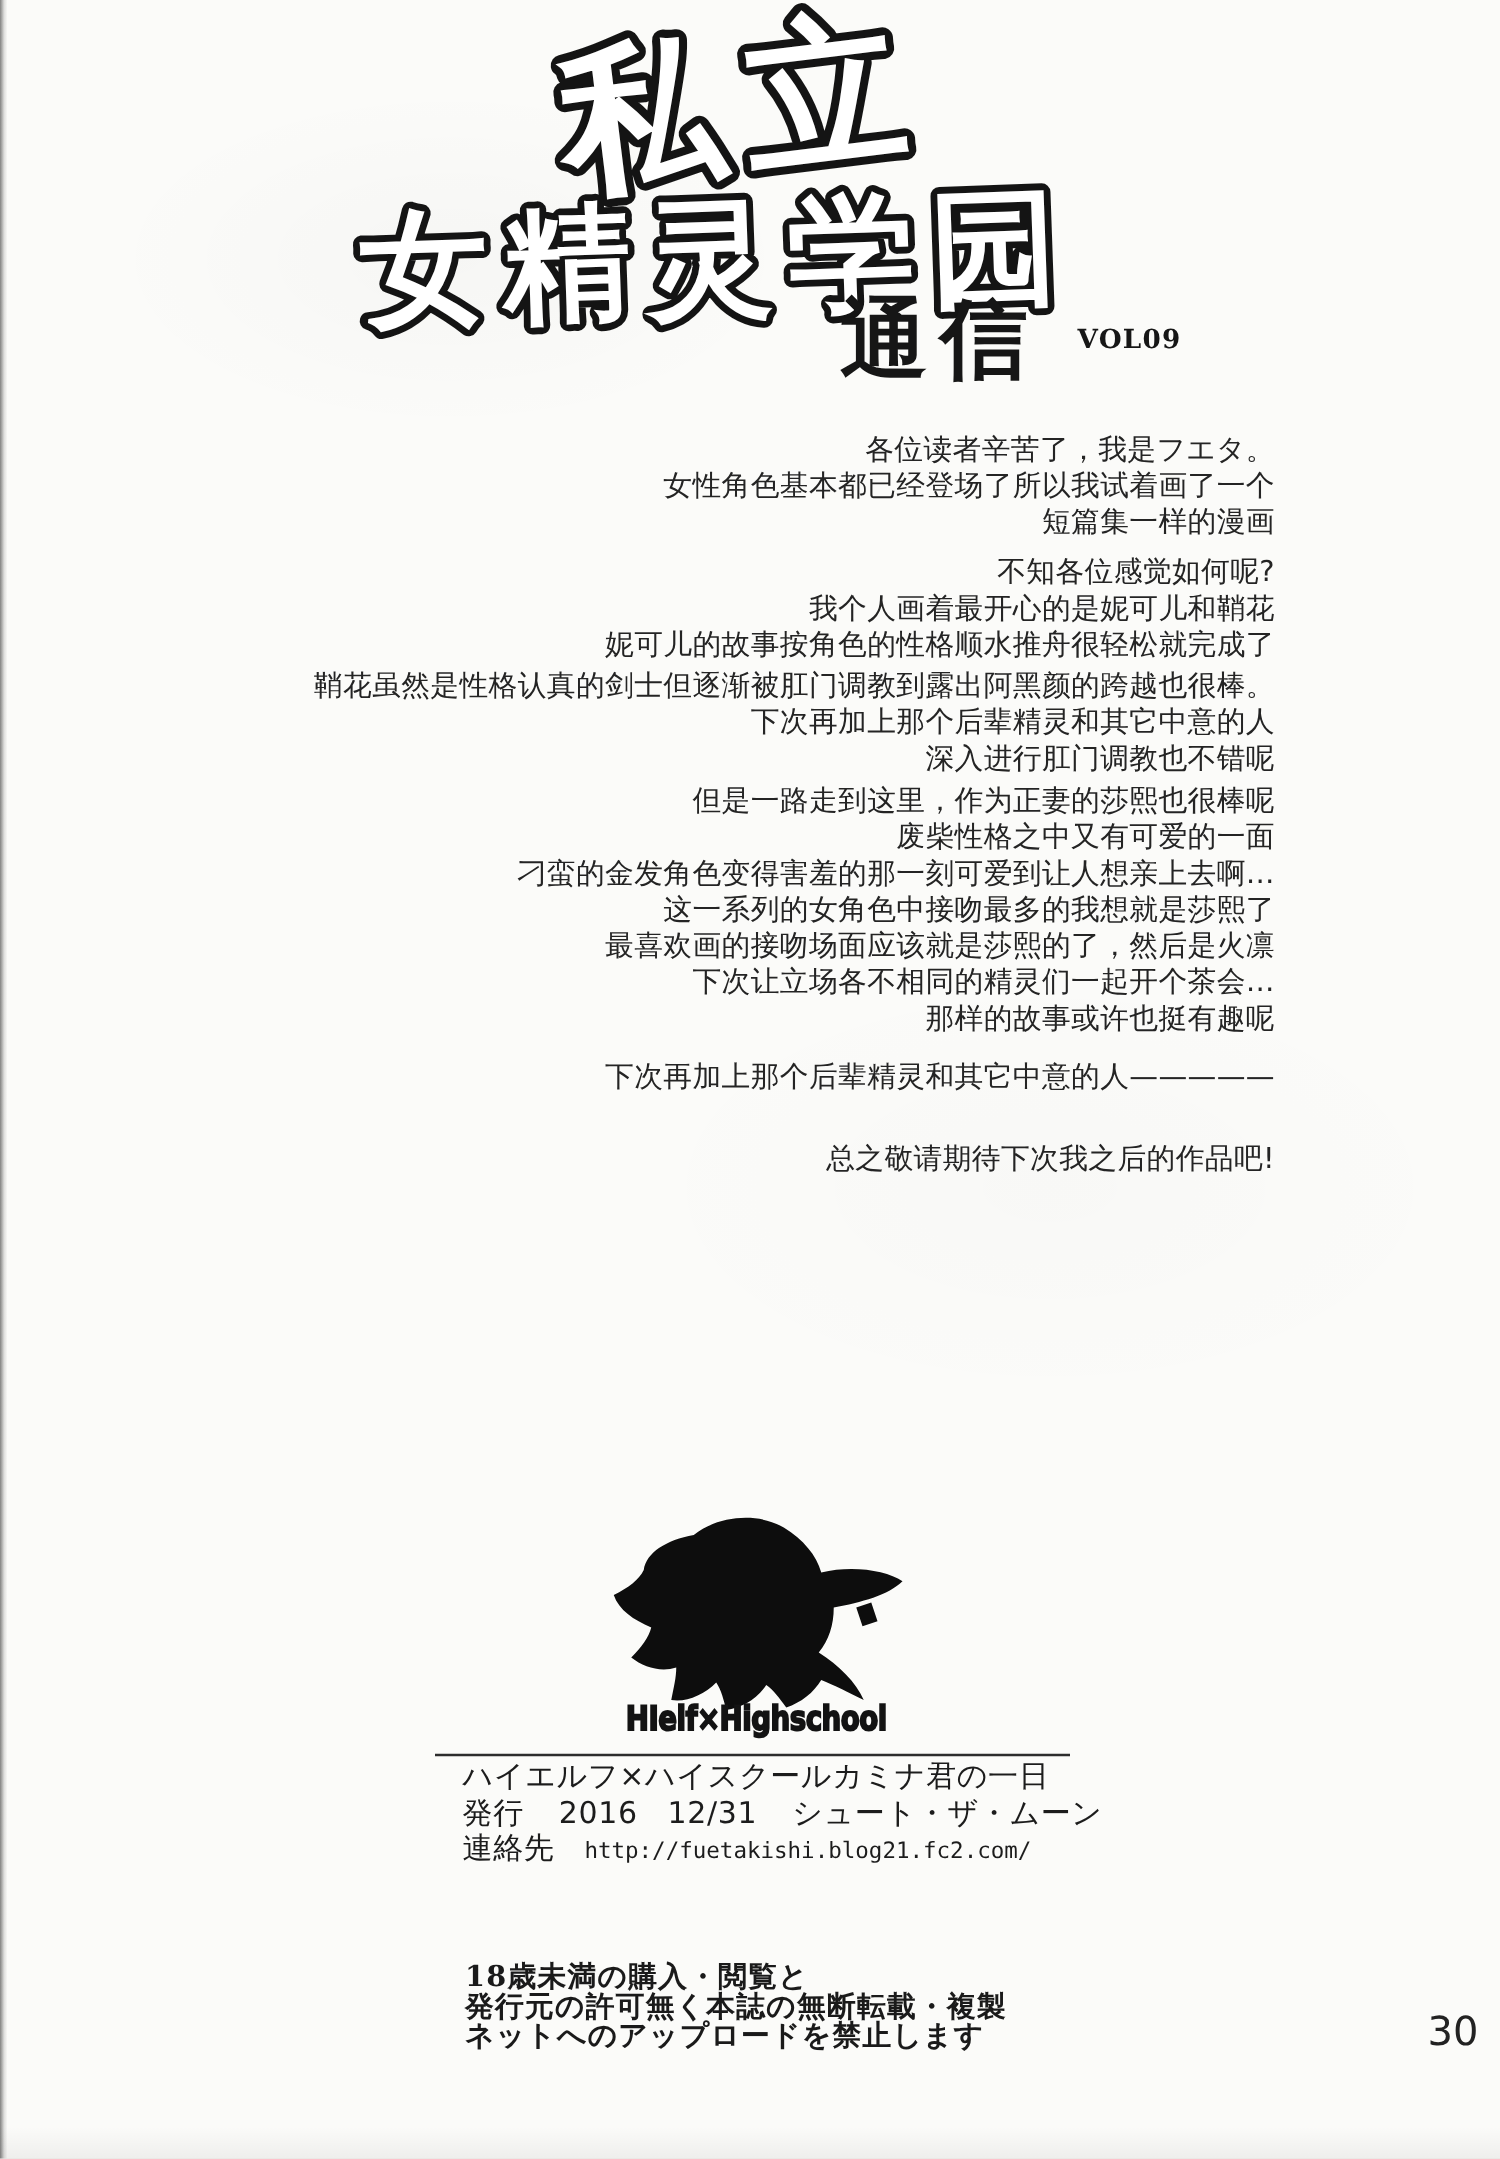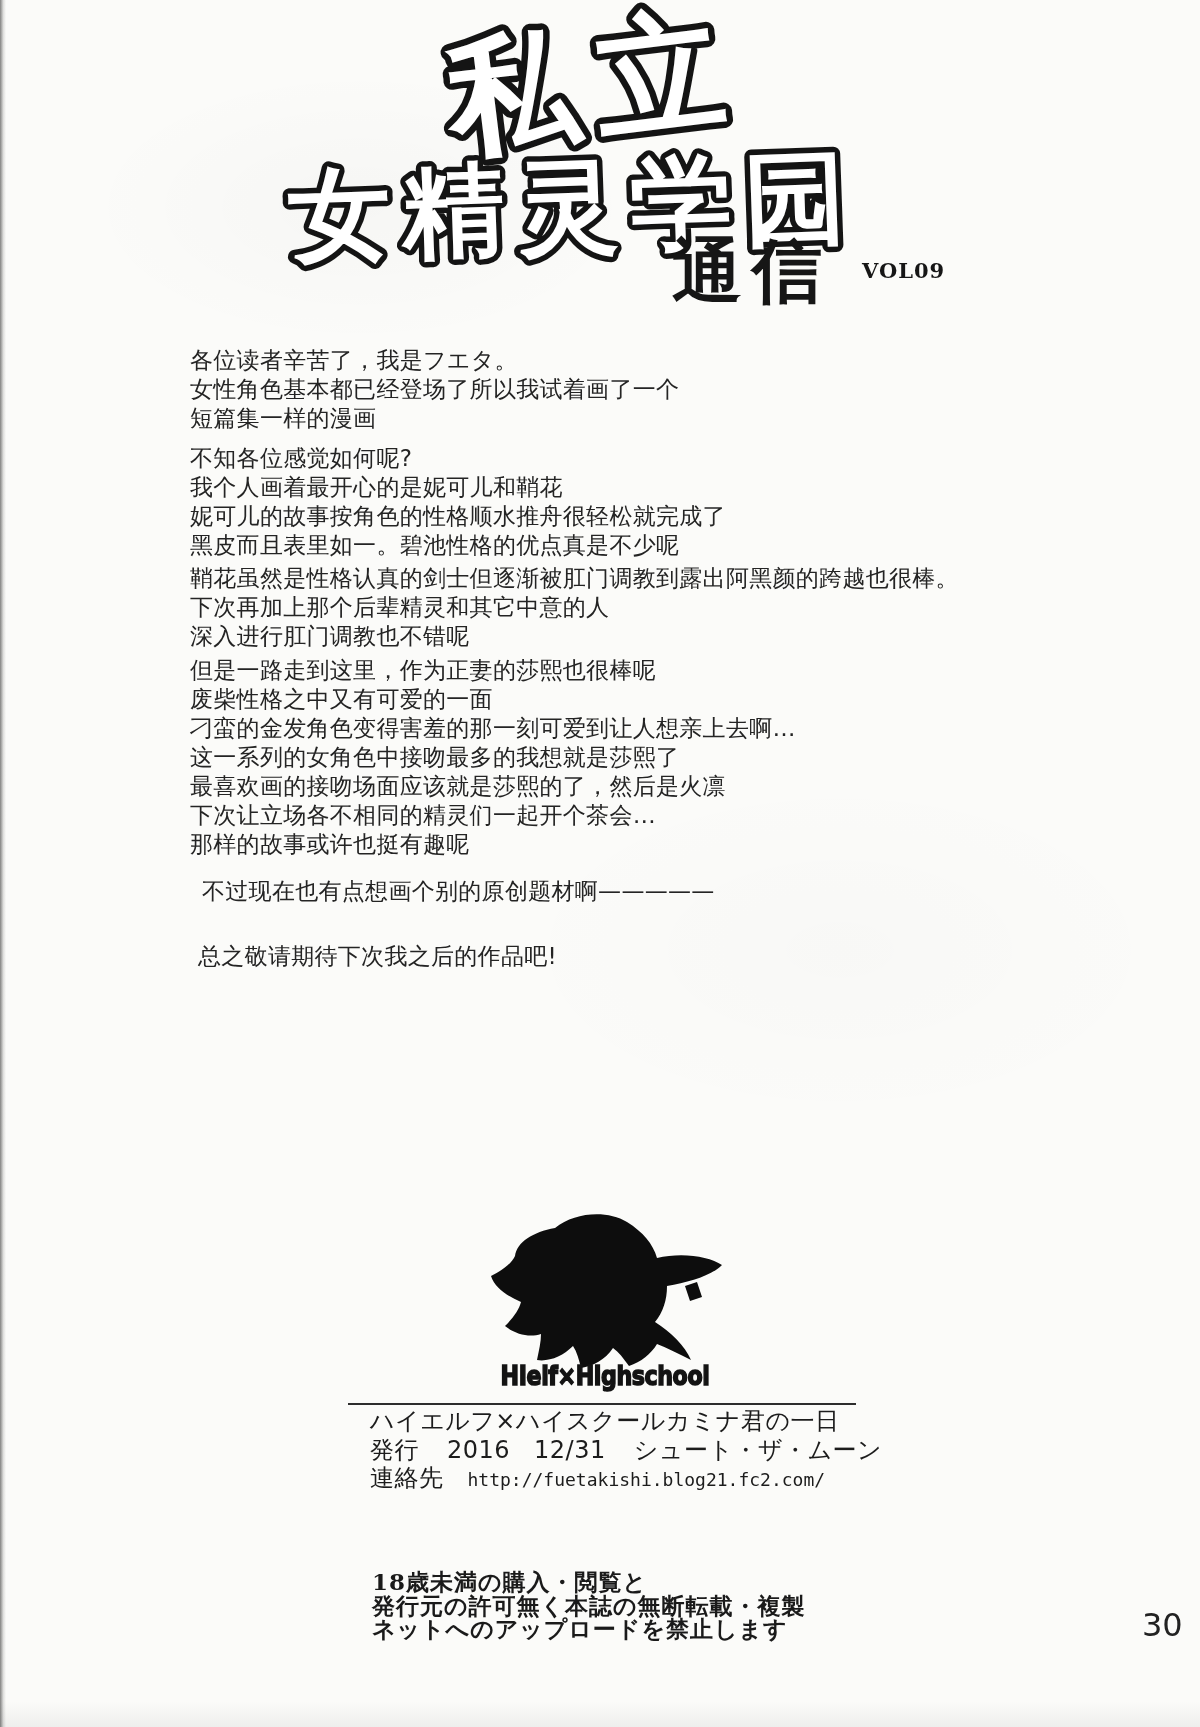--- a/index.html
+++ b/index.html
@@ -43,21 +43,21 @@
     font-family:"DejaVu Serif", serif;
     font-weight:bold;font-size:21px;color:#161616;
     letter-spacing:1px;
   }
   
   .body-text{
     position:absolute;left:190px;top:346px;width:830px;
     font-size:23px;line-height:29px;letter-spacing:0.3px;
     color:#242424;
   }
-  .body-text p{margin:0;}
+  .body-text p{margin:0;text-align:right;}
   .p2{margin-top:11px !important;}
   .p3{margin-top:4px !important;}
   .p4{margin-top:5px !important;}
   .p5{margin-top:18px !important;margin-left:12px !important;}
   .p6{margin-top:36px !important;margin-left:8px !important;}
   
   .silhouette{position:absolute;left:455px;top:1208px;}
   .footer-logo{
     position:absolute;left:470px;top:1360px;width:270px;
     text-align:center;
@@ -112,38 +112,37 @@
   <div class="body-text">
     <p class="p1">
       <span>各位读者辛苦了，我是フエタ。</span><br>
       <span>女性角色基本都已经登场了所以我试着画了一个</span><br>
       <span>短篇集一样的漫画</span>
     </p>
     <p class="p2">
       <span>不知各位感觉如何呢?</span><br>
       <span>我个人画着最开心的是妮可儿和鞘花</span><br>
       <span>妮可儿的故事按角色的性格顺水推舟很轻松就完成了</span><br>
-      <span>黑皮而且表里如一。碧池性格的优点真是不少呢</span>
     </p>
     <p class="p3">
       <span>鞘花虽然是性格认真的剑士但逐渐被肛门调教到露出阿黑颜的跨越也很棒。</span><br>
       <span>下次再加上那个后辈精灵和其它中意的人</span><br>
       <span>深入进行肛门调教也不错呢</span>
     </p>
     <p class="p4">
       <span>但是一路走到这里，作为正妻的莎熙也很棒呢</span><br>
       <span>废柴性格之中又有可爱的一面</span><br>
       <span>刁蛮的金发角色变得害羞的那一刻可爱到让人想亲上去啊…</span><br>
       <span>这一系列的女角色中接吻最多的我想就是莎熙了</span><br>
       <span>最喜欢画的接吻场面应该就是莎熙的了，然后是火凛</span><br>
       <span>下次让立场各不相同的精灵们一起开个茶会…</span><br>
       <span>那样的故事或许也挺有趣呢</span>
     </p>
     <p class="p5">
-      <span>不过现在也有点想画个别的原创题材啊—————</span>
+      <span>下次再加上那个后辈精灵和其它中意的人—————</span>
     </p>
     <p class="p6">
       <span>总之敬请期待下次我之后的作品吧!</span>
     </p>
   </div>
 
   <svg class="silhouette" width="280" height="172" viewBox="0 0 280 172">
     <path fill="#0d0d0d" d="
       M100,20
       C120,4 152,2 172,14

